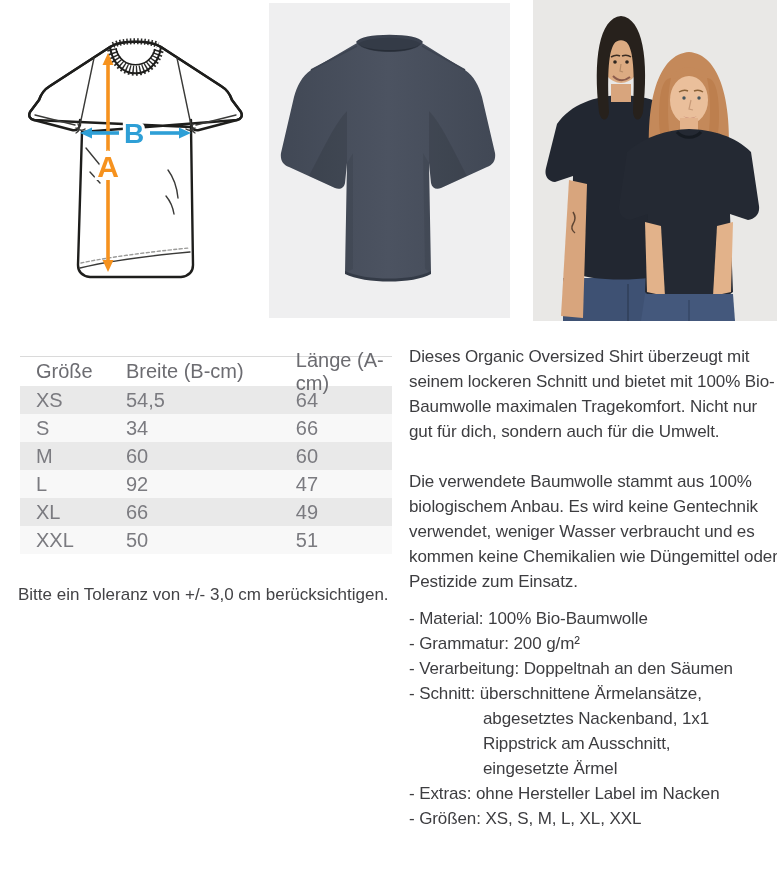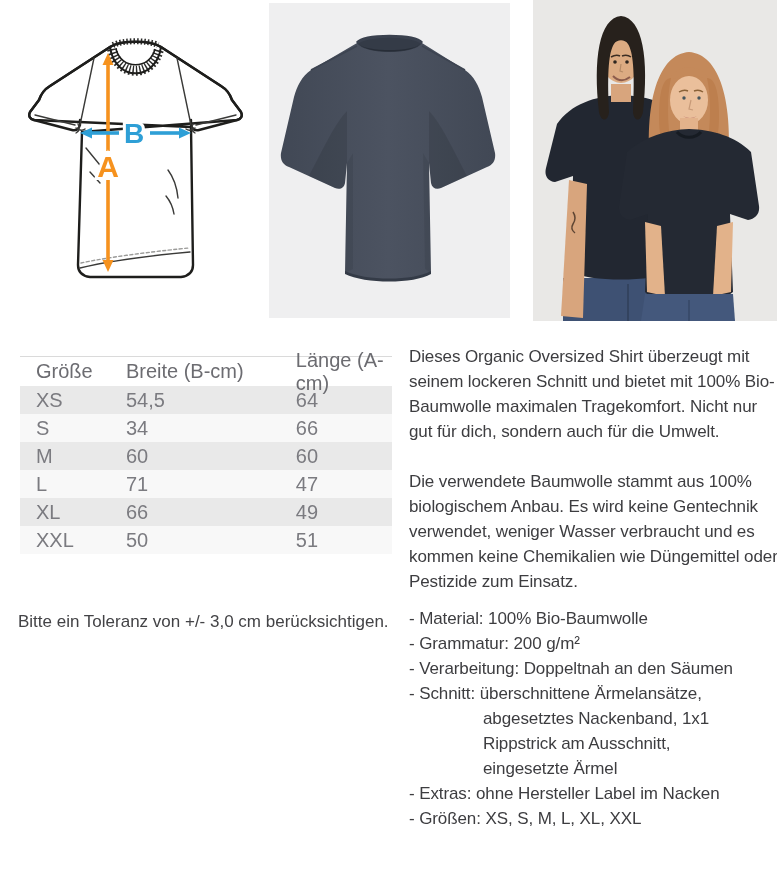--- a/index.html
+++ b/index.html
@@ -17,21 +17,21 @@
   .size-table{position:absolute;left:20px;top:356px;width:372px;font-size:20px;color:#7b7b80;}
   .t-row{display:flex;height:28px;align-items:center;}
   .t-row.head{border-top:1px solid #dadada;color:#6c6c71;height:29px;}
   .t-row.odd{background:#e9e9e9;}
   .t-row.even{background:#f8f8f8;}
   .t-row.head{background:#ffffff;}
   .c1{width:116px;padding-left:16px;box-sizing:border-box;}
   .c2{width:149px;}
   .c3{width:107px;margin-left:36px;}
 
-  .tolerance{position:absolute;left:18px;top:612px;width:390px;font-size:17px;color:#434346;}
+  .tolerance{position:absolute;left:18px;top:585px;width:390px;font-size:17px;color:#434346;}
 
   
   .description{position:absolute;left:409px;top:344px;width:372px;font-size:17px;line-height:25px;color:#3d3d40;letter-spacing:-0.1px;}
   .description p{margin:0;hyphens:manual;}
   .description .p1{margin-bottom:25px;}
   .description .p2{margin-bottom:12px;}
   .spec-line{white-space:pre-wrap;}
   .spec-line.indent{padding-left:74px;}
 </style>
 </head>
@@ -224,21 +224,21 @@
       <div class="c2">34</div>
       <div class="c3">66</div>
     </div>
     <div class="t-row odd">
       <div class="c1">M</div>
       <div class="c2">60</div>
       <div class="c3">60</div>
     </div>
     <div class="t-row even">
       <div class="c1">L</div>
-      <div class="c2">71</div>
+      <div class="c2">92</div>
       <div class="c3">47</div>
     </div>
     <div class="t-row odd">
       <div class="c1">XL</div>
       <div class="c2">66</div>
       <div class="c3">49</div>
     </div>
     <div class="t-row even">
       <div class="c1">XXL</div>
       <div class="c2">50</div>

